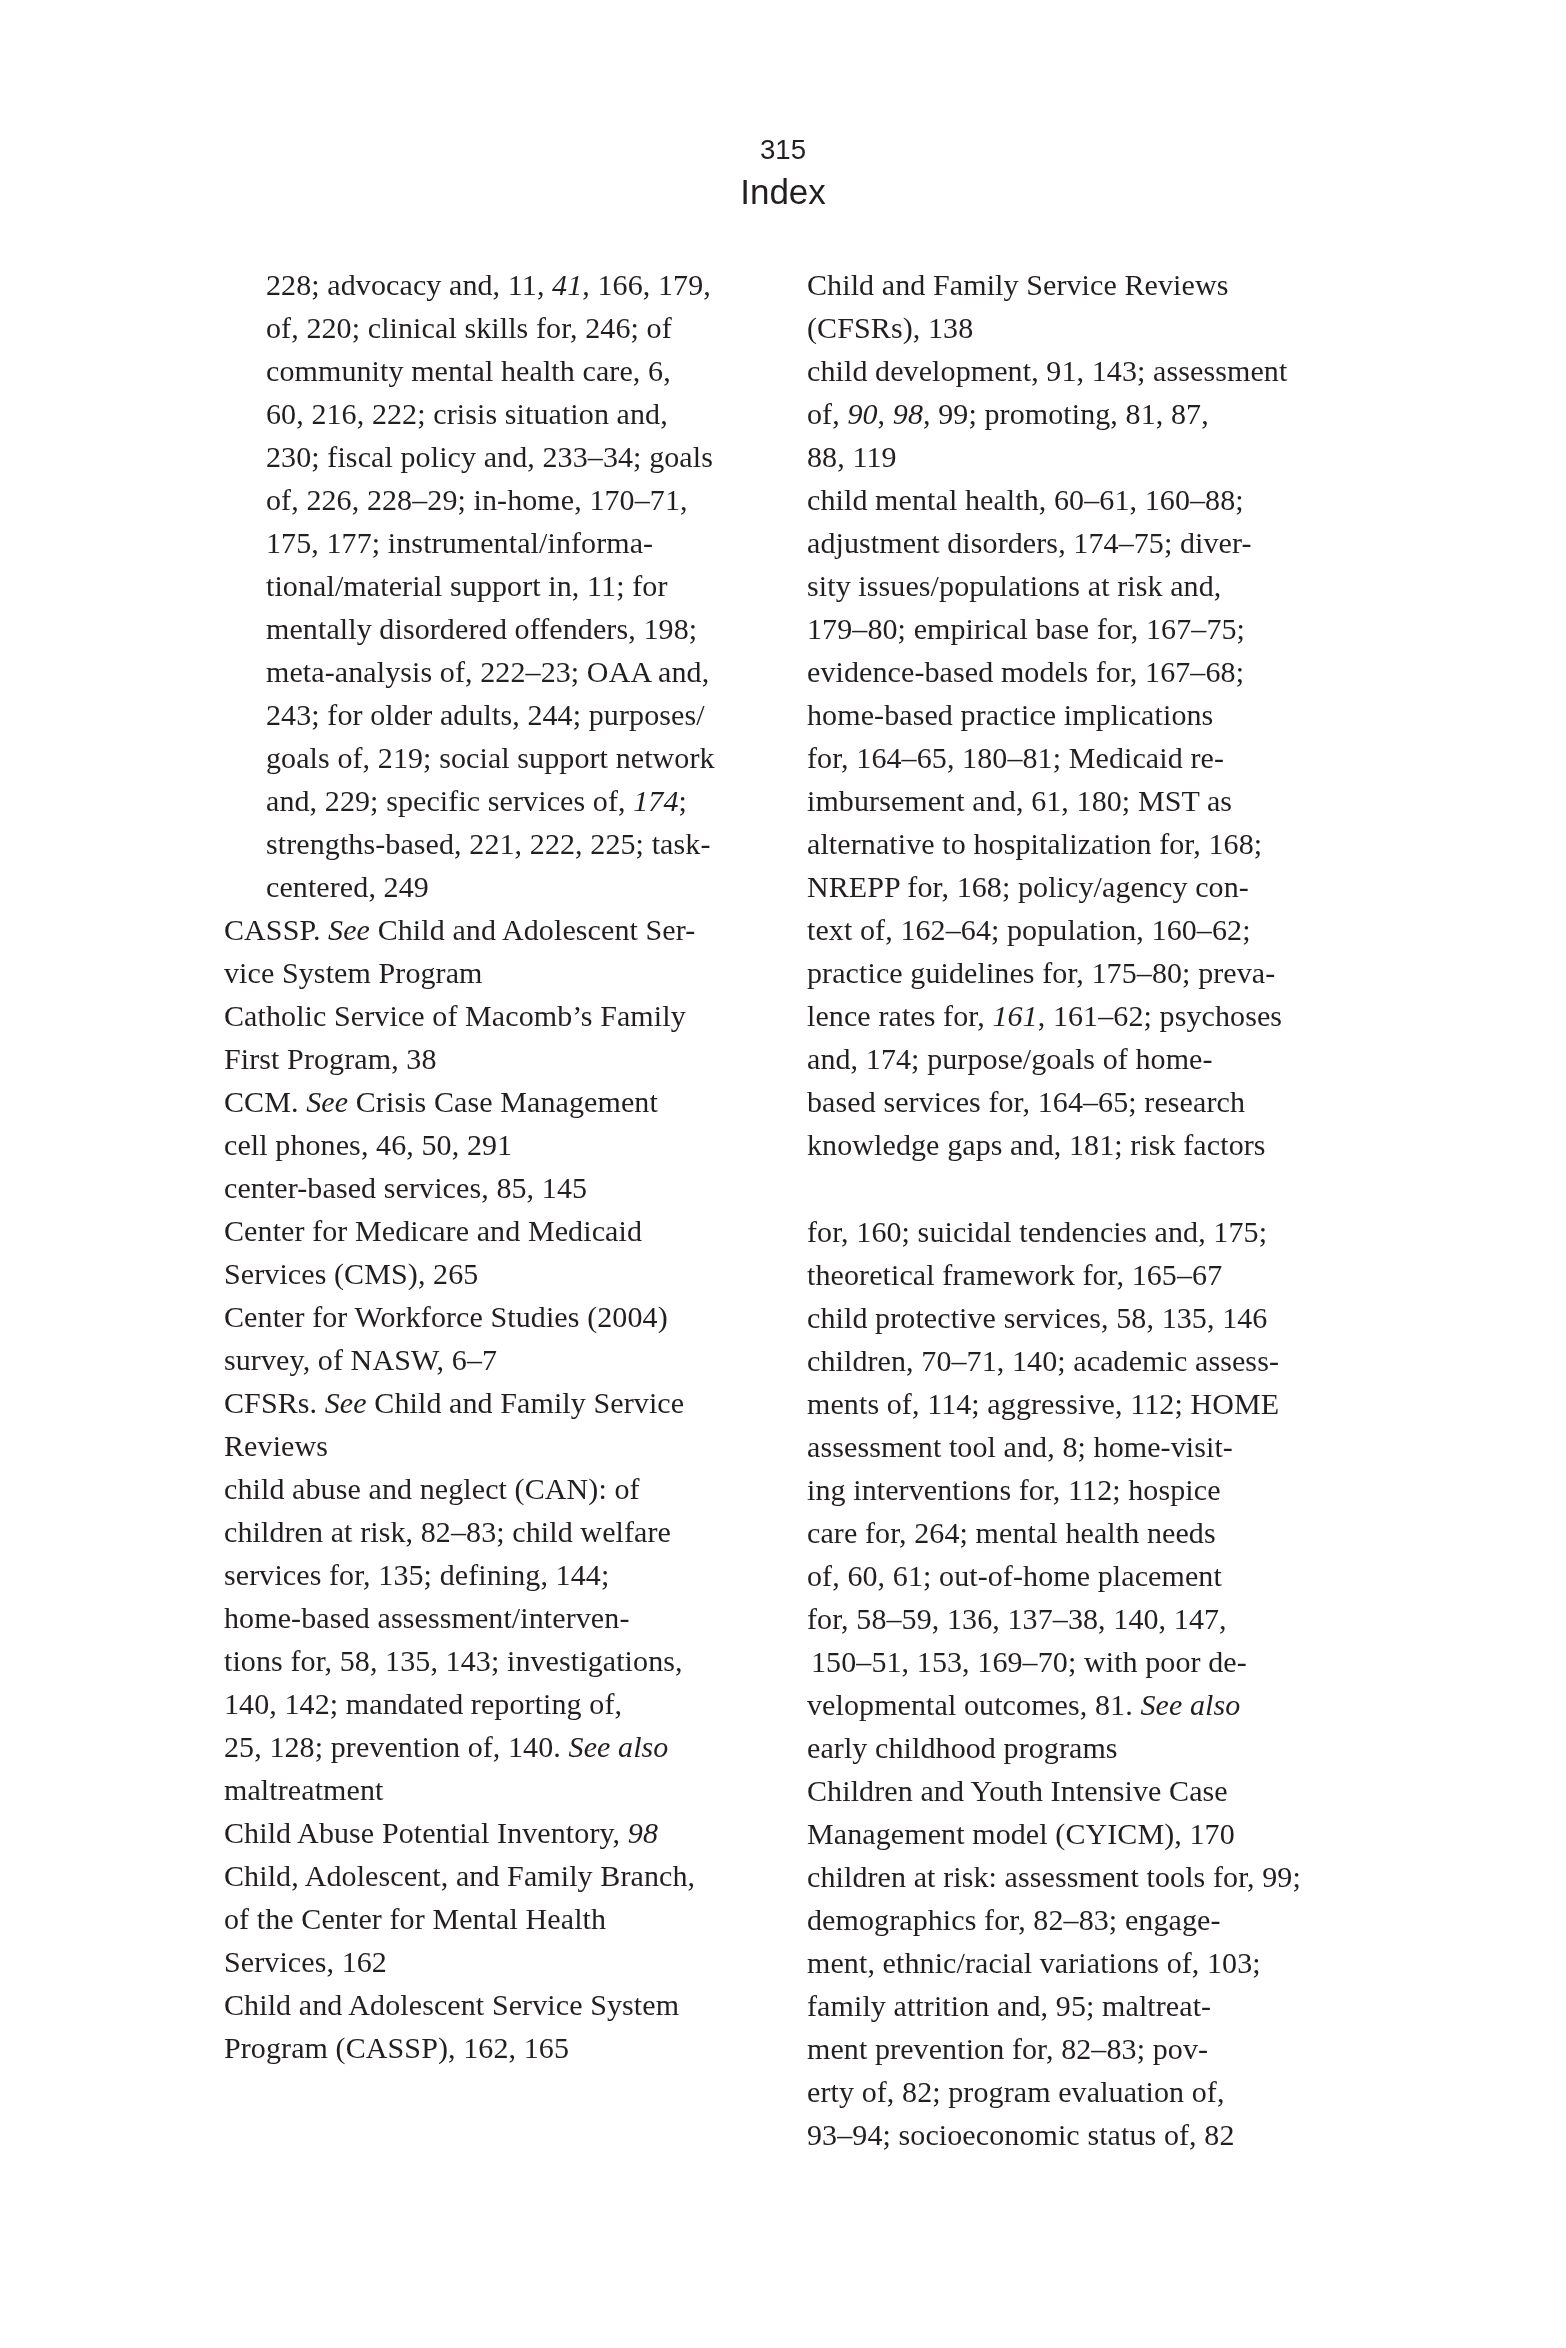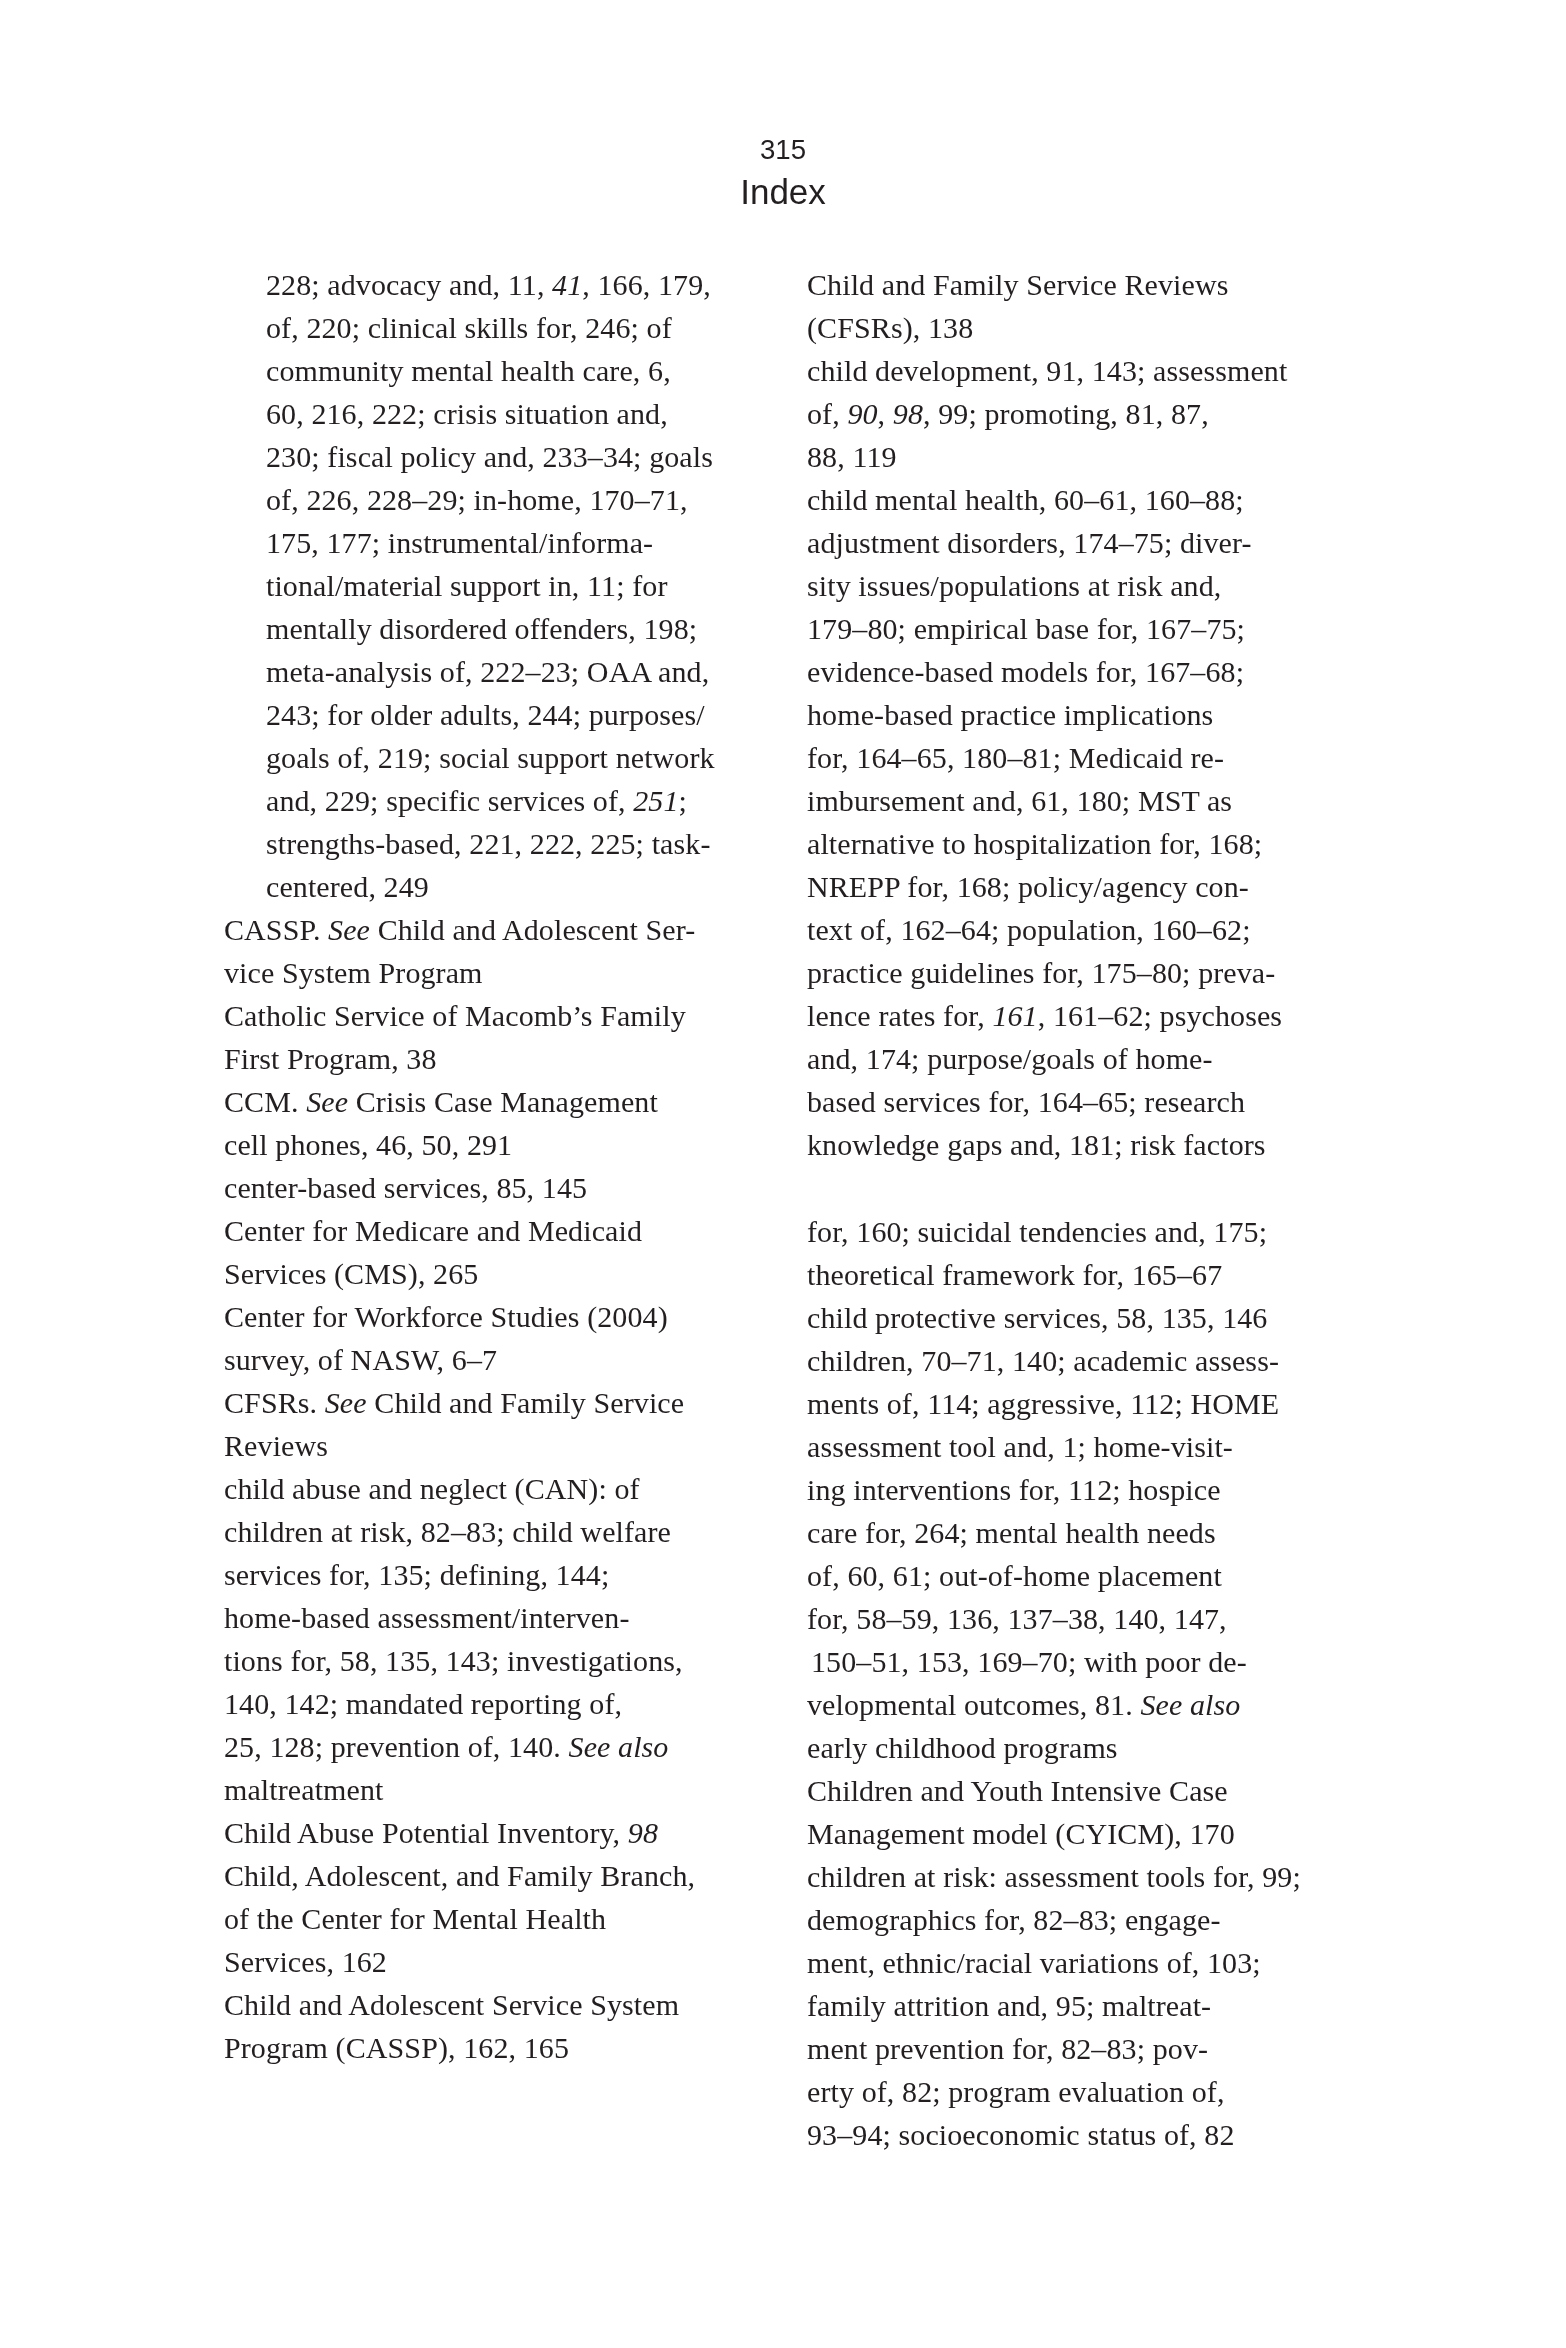--- a/index.html
+++ b/index.html
@@ -69,21 +69,21 @@
       <span class="line" style="margin-left: 0px;"><span>community mental health care, 6,</span></span>
       <span class="line" style="margin-left: 0px;"><span>60, 216, 222; crisis situation and,</span></span>
       <span class="line" style="margin-left: 0px;"><span>230; fiscal policy and, 233–34; goals</span></span>
       <span class="line" style="margin-left: 0px;"><span>of, 226, 228–29; in-home, 170–71,</span></span>
       <span class="line" style="margin-left: 0px;"><span>175, 177; instrumental/informa-</span></span>
       <span class="line" style="margin-left: 0px;"><span>tional/material support in, 11; for</span></span>
       <span class="line" style="margin-left: 0px;"><span>mentally disordered offenders, 198;</span></span>
       <span class="line" style="margin-left: 0px;"><span>meta-analysis of, 222–23; OAA and,</span></span>
       <span class="line" style="margin-left: 0px;"><span>243; for older adults, 244; purposes/</span></span>
       <span class="line" style="margin-left: 0px;"><span>goals of, 219; social support network</span></span>
-      <span class="line" style="margin-left: 0px;"><span>and, 229; specific services of, </span><span class="it">251</span><span>;</span></span>
+      <span class="line" style="margin-left: 0px;"><span>and, 229; specific services of, </span><span class="it">174</span><span>;</span></span>
       <span class="line" style="margin-left: 0px;"><span>strengths-based, 221, 222, 225; task-</span></span>
       <span class="line" style="margin-left: 0px;"><span>centered, 249</span></span>
     </p>
     <p class="entry">
       <span class="line"><span>CASSP. </span><span class="it">See</span><span> Child and Adolescent Ser-</span></span>
       <span class="line" style="margin-left: 0px;"><span>vice System Program</span></span>
     </p>
     <p class="entry">
       <span class="line"><span>Catholic Service of Macomb’s Family</span></span>
       <span class="line" style="margin-left: 0px;"><span>First Program, 38</span></span>
@@ -161,21 +161,21 @@
       <span class="line" style="margin-left: 0px;"><span>knowledge gaps and, 181; risk factors</span></span>
       <span class="line" style="margin-left: 0px; margin-top: 44px;"><span>for, 160; suicidal tendencies and, 175;</span></span>
       <span class="line" style="margin-left: 0px;"><span>theoretical framework for, 165–67</span></span>
     </p>
     <p class="entry">
       <span class="line"><span>child protective services, 58, 135, 146</span></span>
     </p>
     <p class="entry">
       <span class="line"><span>children, 70–71, 140; academic assess-</span></span>
       <span class="line" style="margin-left: 0px;"><span>ments of, 114; aggressive, 112; HOME</span></span>
-      <span class="line" style="margin-left: 0px;"><span>assessment tool and, 1; home-visit-</span></span>
+      <span class="line" style="margin-left: 0px;"><span>assessment tool and, 8; home-visit-</span></span>
       <span class="line" style="margin-left: 0px; font-family: Liberation Serif, serif;"><span>ing interventions for, 112; hospice</span></span>
       <span class="line" style="margin-left: 0px;"><span>care for, 264; mental health needs</span></span>
       <span class="line" style="margin-left: 0px;"><span>of, 60, 61; out-of-home placement</span></span>
       <span class="line" style="margin-left: 0px;"><span>for, 58–59, 136, 137–38, 140, 147,</span></span>
       <span class="line" style="margin-left: 4px;"><span>150–51, 153, 169–70; with poor de-</span></span>
       <span class="line" style="margin-left: 0px;"><span>velopmental outcomes, 81. </span><span class="it">See also</span></span>
       <span class="line" style="margin-left: 0px;"><span>early childhood programs</span></span>
     </p>
     <p class="entry">
       <span class="line"><span>Children and Youth Intensive Case</span></span>

